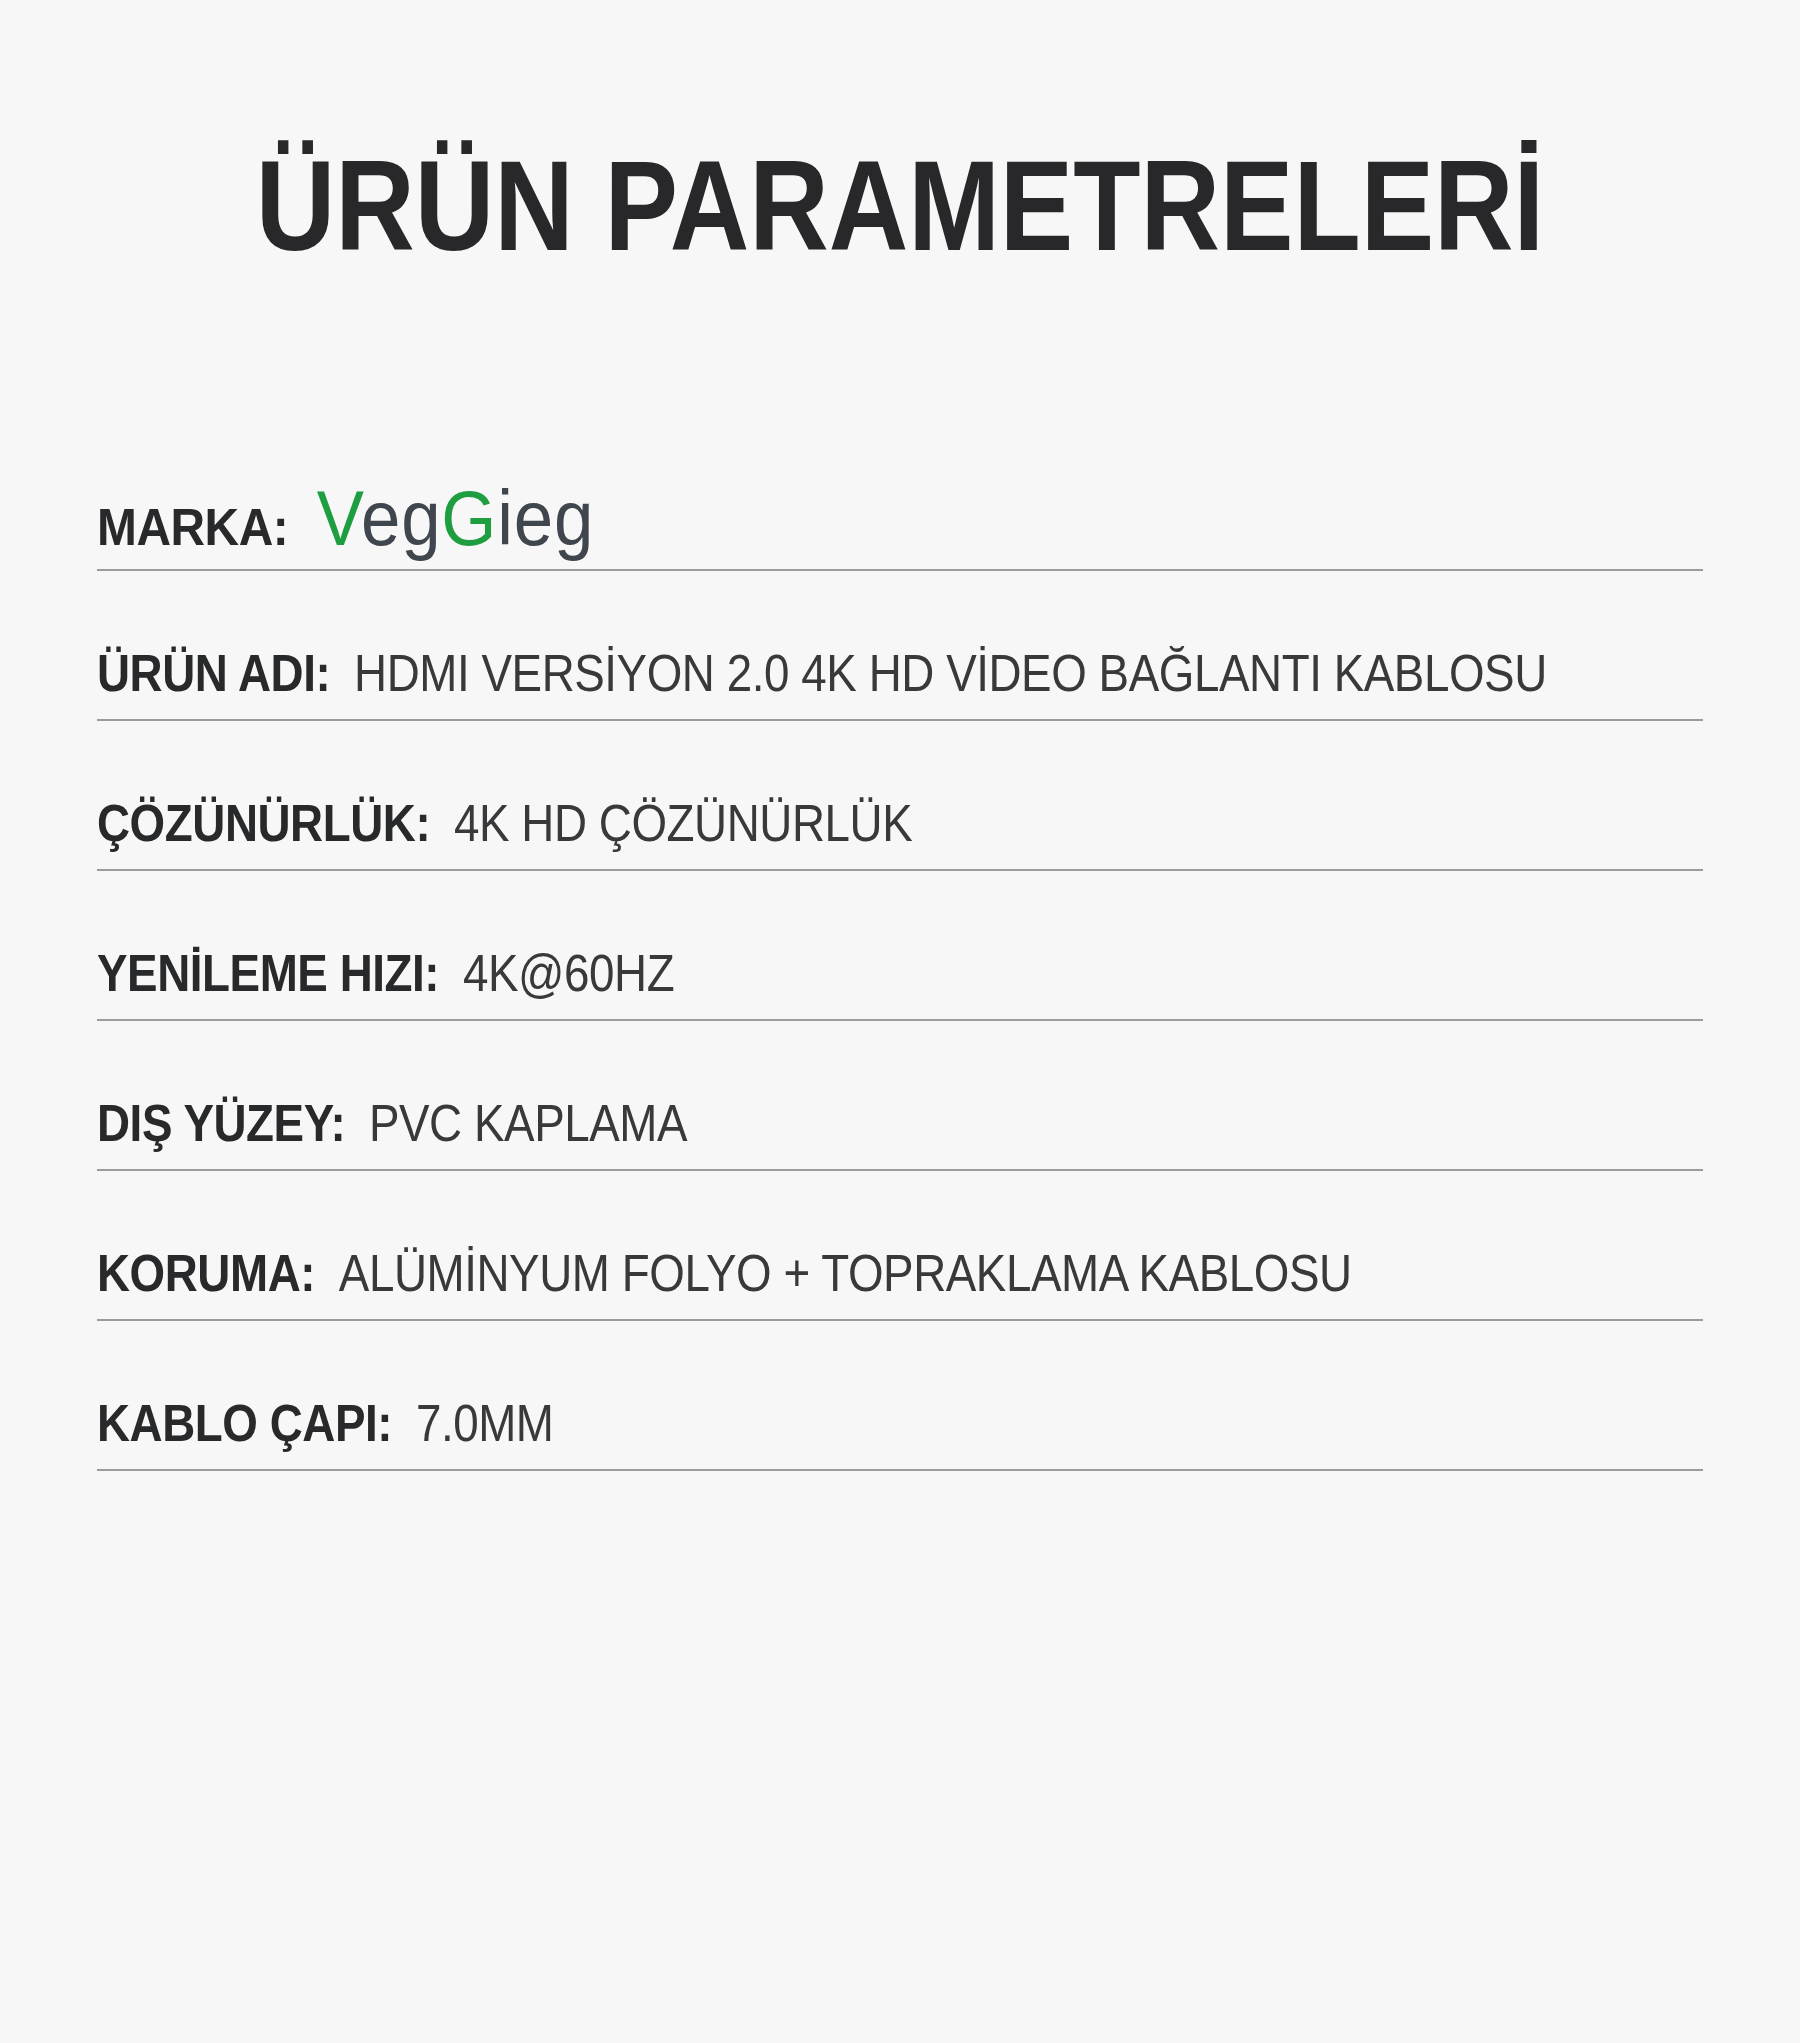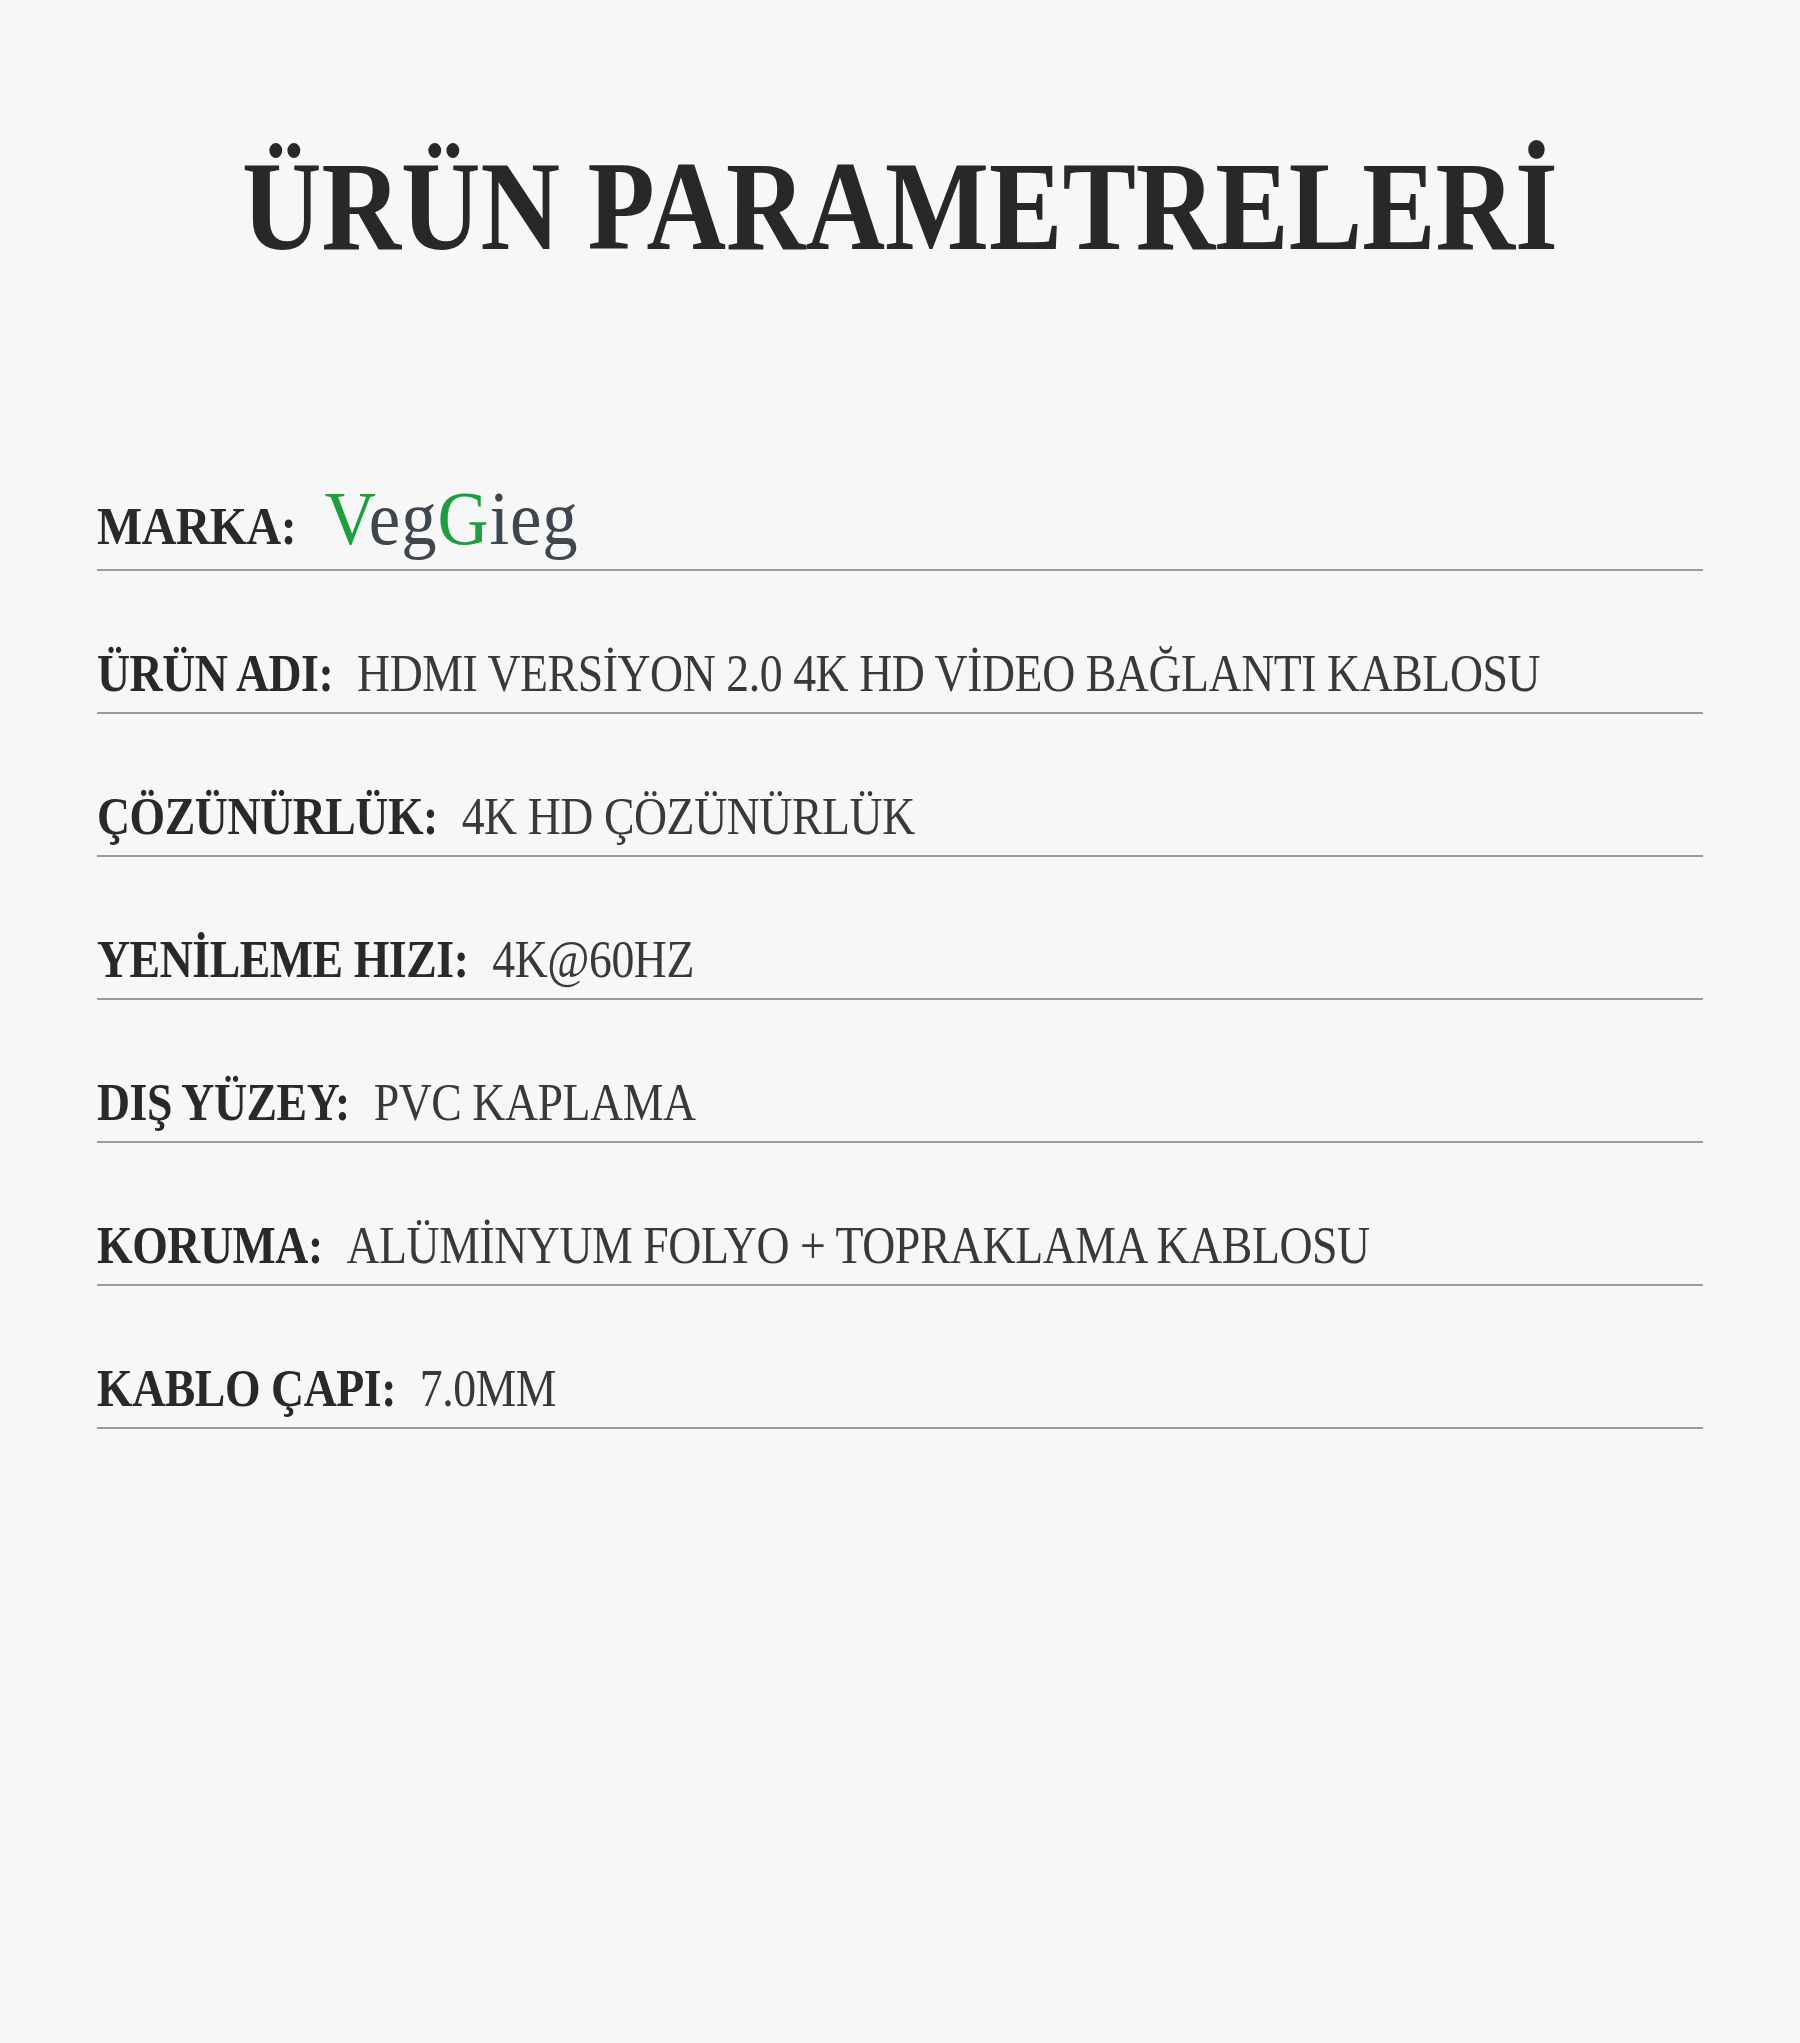--- a/index.html
+++ b/index.html
@@ -9,40 +9,39 @@
   body {
     width: 1800px;
     height: 2043px;
     background: #f7f7f7;
     font-family: "Liberation Sans", sans-serif;
     overflow: hidden;
   }
   .content {
     padding: 0 97px;
     width: 1606px;
-    font-family: Liberation Serif, serif;
   }
   .page-title {
     margin: 0;
     padding-top: 142px;
     height: 153px;
     text-align: center;
     font-size: 128px;
     line-height: 1.0;
     font-weight: 700;
     color: #28282a;
     letter-spacing: 0px;
     transform: scaleX(0.86);
     transform-origin: center top;
     white-space: nowrap;
   }
   .row {
     border-bottom: 2.7px solid #9c9c9c;
     margin-top: 74px;
-    padding-bottom: 10px;
+    padding-bottom: 17px;
   }
   .row-line {
     display: inline-flex;
     align-items: baseline;
     line-height: 57px;
     white-space: nowrap;
     transform: scaleX(0.88);
     transform-origin: left bottom;
   }
   .spec-label {

